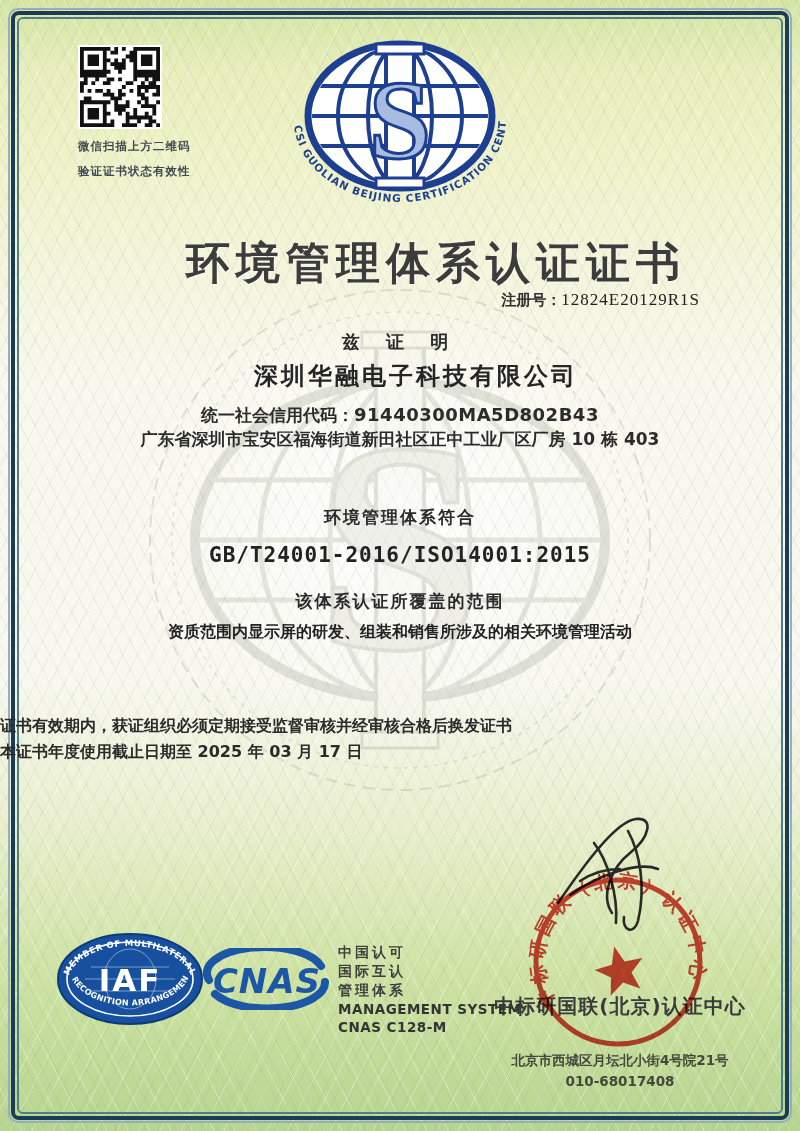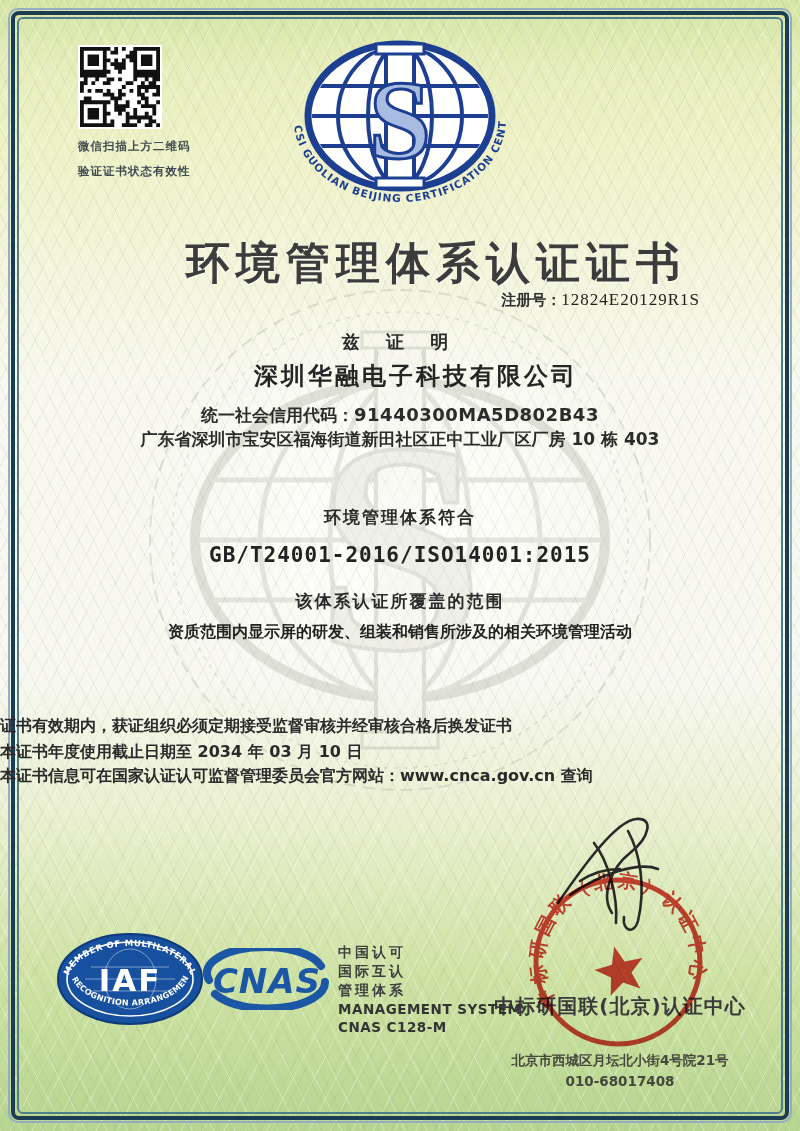--- a/index.html
+++ b/index.html
@@ -132,22 +132,21 @@
   </div>
   <div class="center-line comp-addr">广东省深圳市宝安区福海街道新田社区正中工业厂区厂房 10 栋 403</div>
 
   <div class="center-line conformity">环境管理体系符合</div>
   <div class="center-line standard">GB/T24001-2016/ISO14001:2015</div>
   <div class="center-line scope-head">该体系认证所覆盖的范围</div>
   <div class="center-line scope-text">资质范围内显示屏的研发、组装和销售所涉及的相关环境管理活动</div>
 
 
   <div class="note n1">证书有效期内，获证组织必须定期接受监督审核并经审核合格后换发证书</div>
-  <div class="note n2">本证书年度使用截止日期至 2034 年 03 月 10 日</div>
-  <div class="note n3">本证书信息可在国家认证认可监督管理委员会官方网站：www.cnca.gov.cn 查询</div>
+  <div class="note n2">本证书年度使用截止日期至 2025 年 03 月 17 日</div>
 
   <svg class="signature" width="150" height="130" viewBox="0 0 150 130">
     <g fill="none" stroke="#1a1a1a" stroke-width="2.6" stroke-linecap="round">
       <path d="M 18,100 C 44,62 76,18 96,16 C 114,14 110,34 90,50 C 72,64 60,92 72,110"></path>
       <path d="M 30,92 C 58,72 98,58 118,66"></path>
       <path d="M 54,40 C 68,58 78,92 76,120"></path>
       <path d="M 88,28 C 100,50 106,84 98,118 C 94,132 82,128 84,114"></path>
       <path d="M 40,78 C 52,70 66,66 80,66"></path>
     </g>
   </svg>

